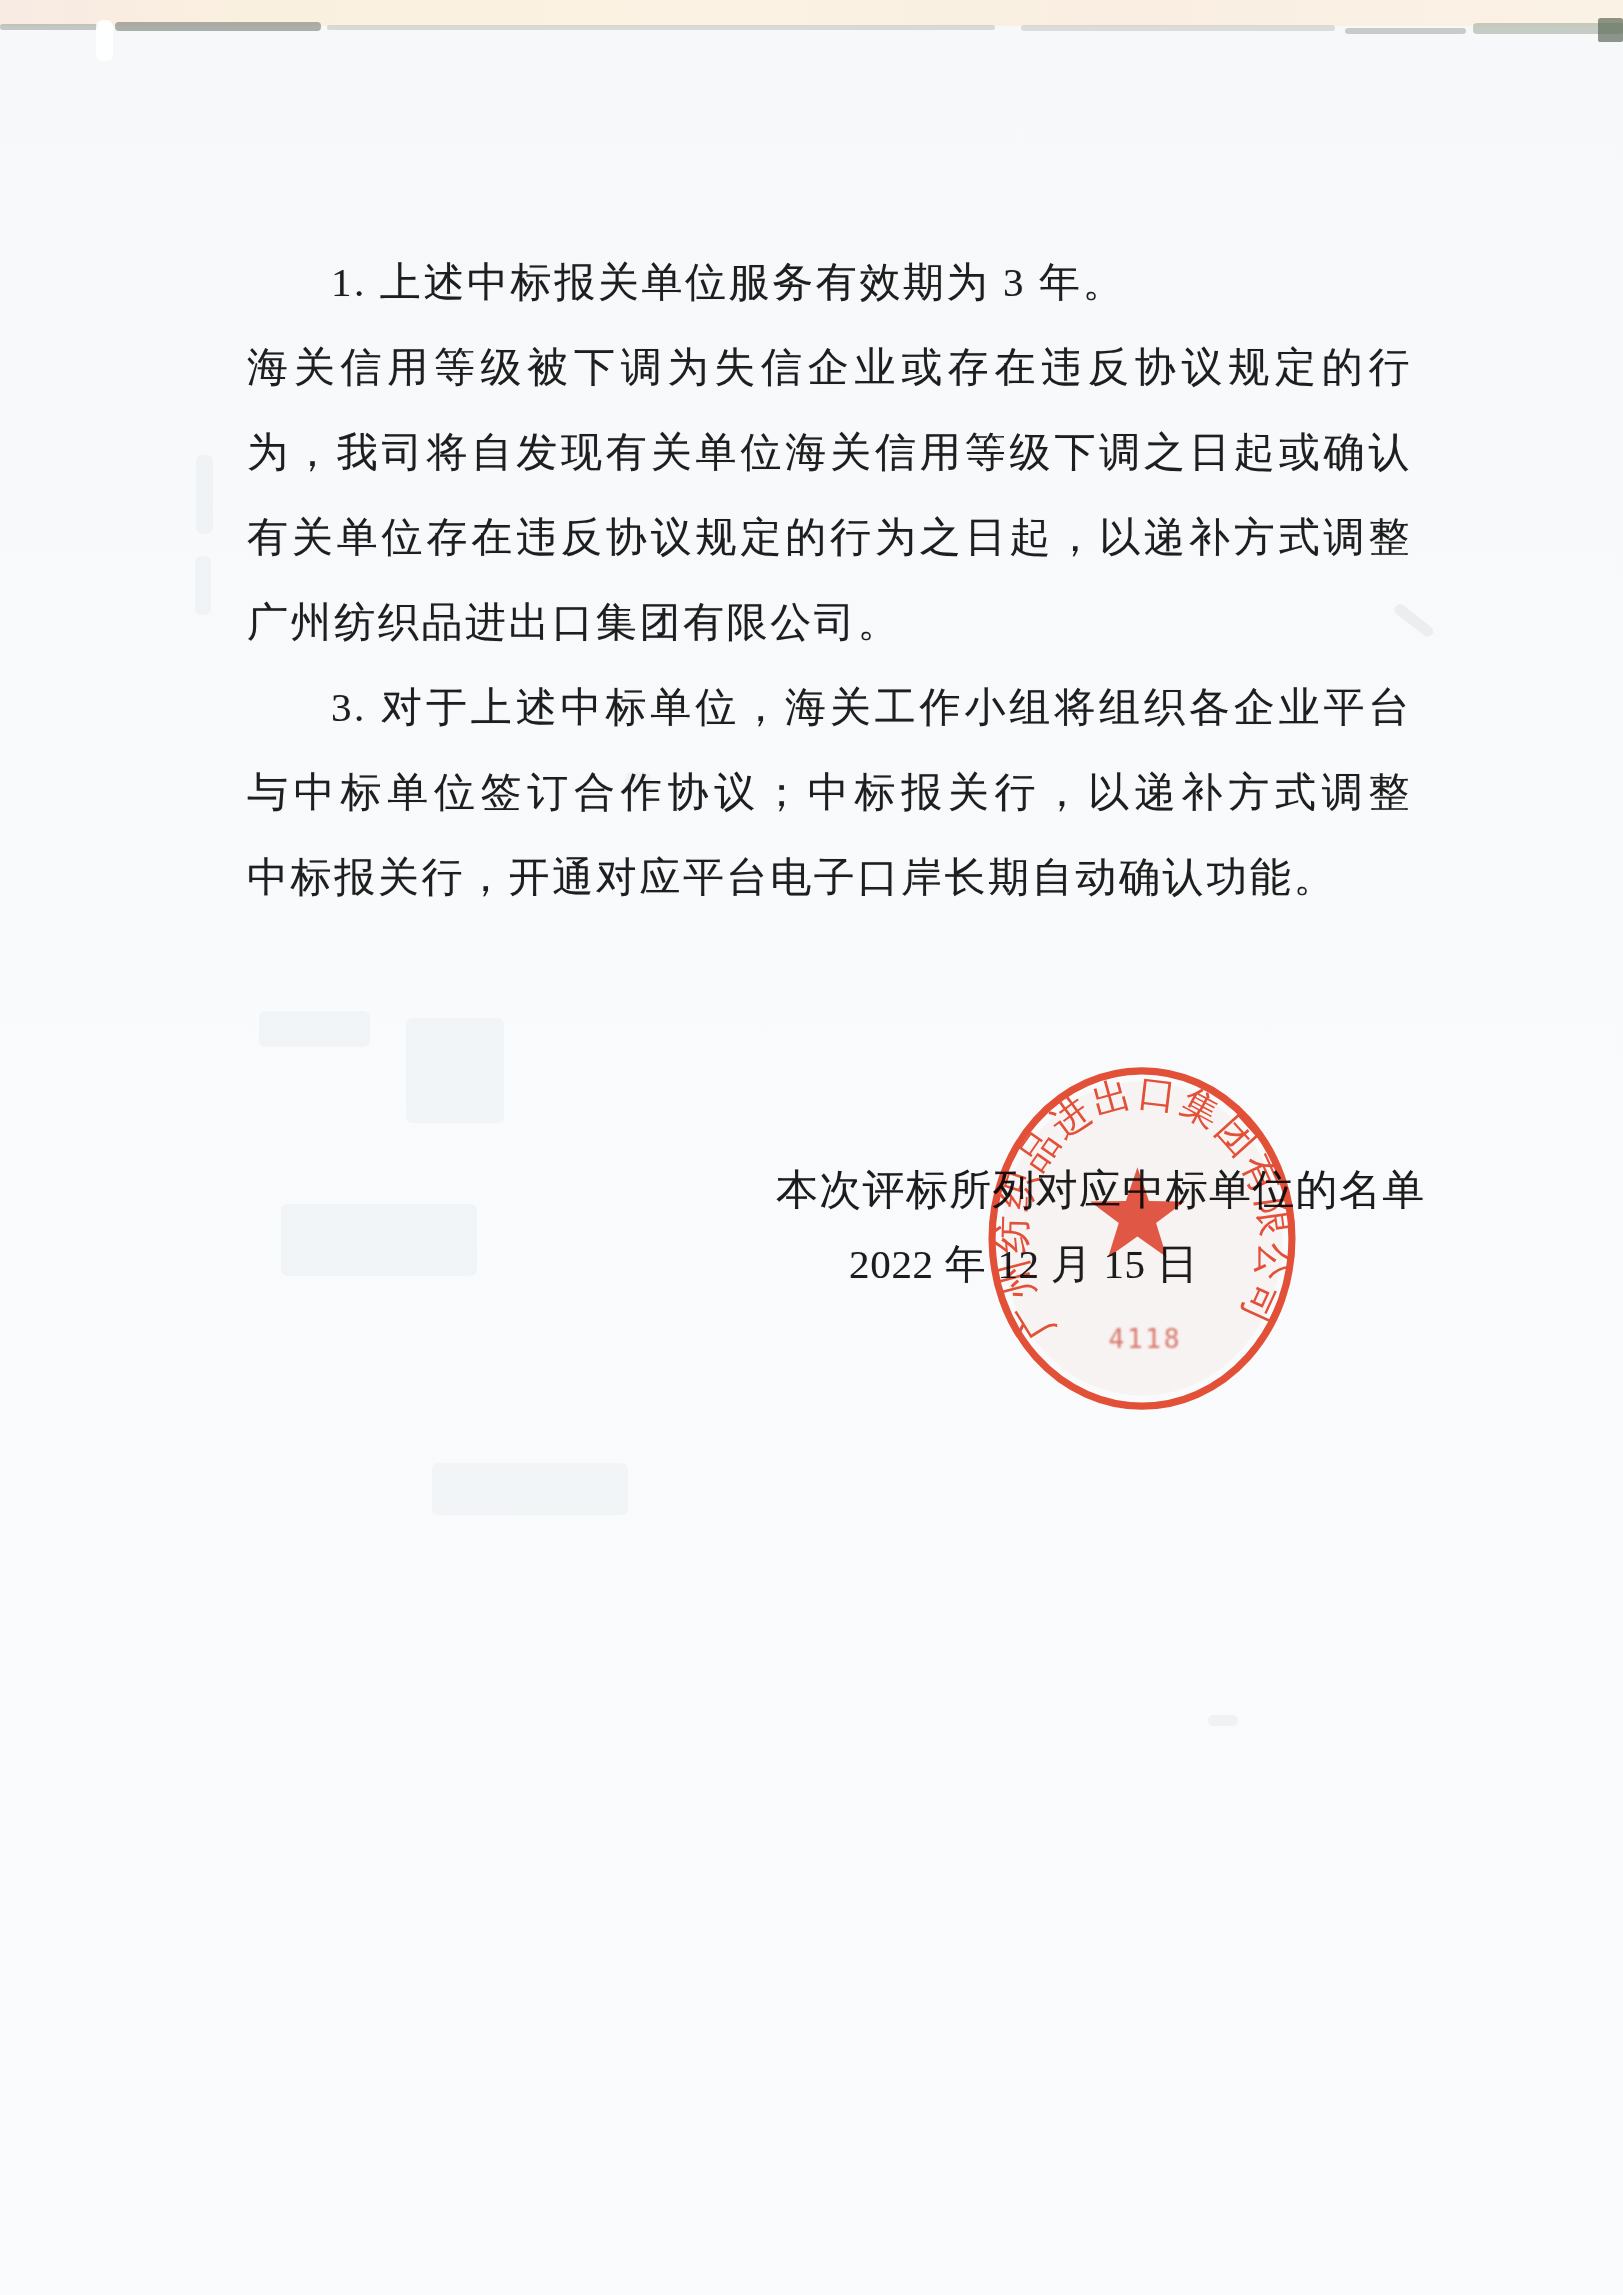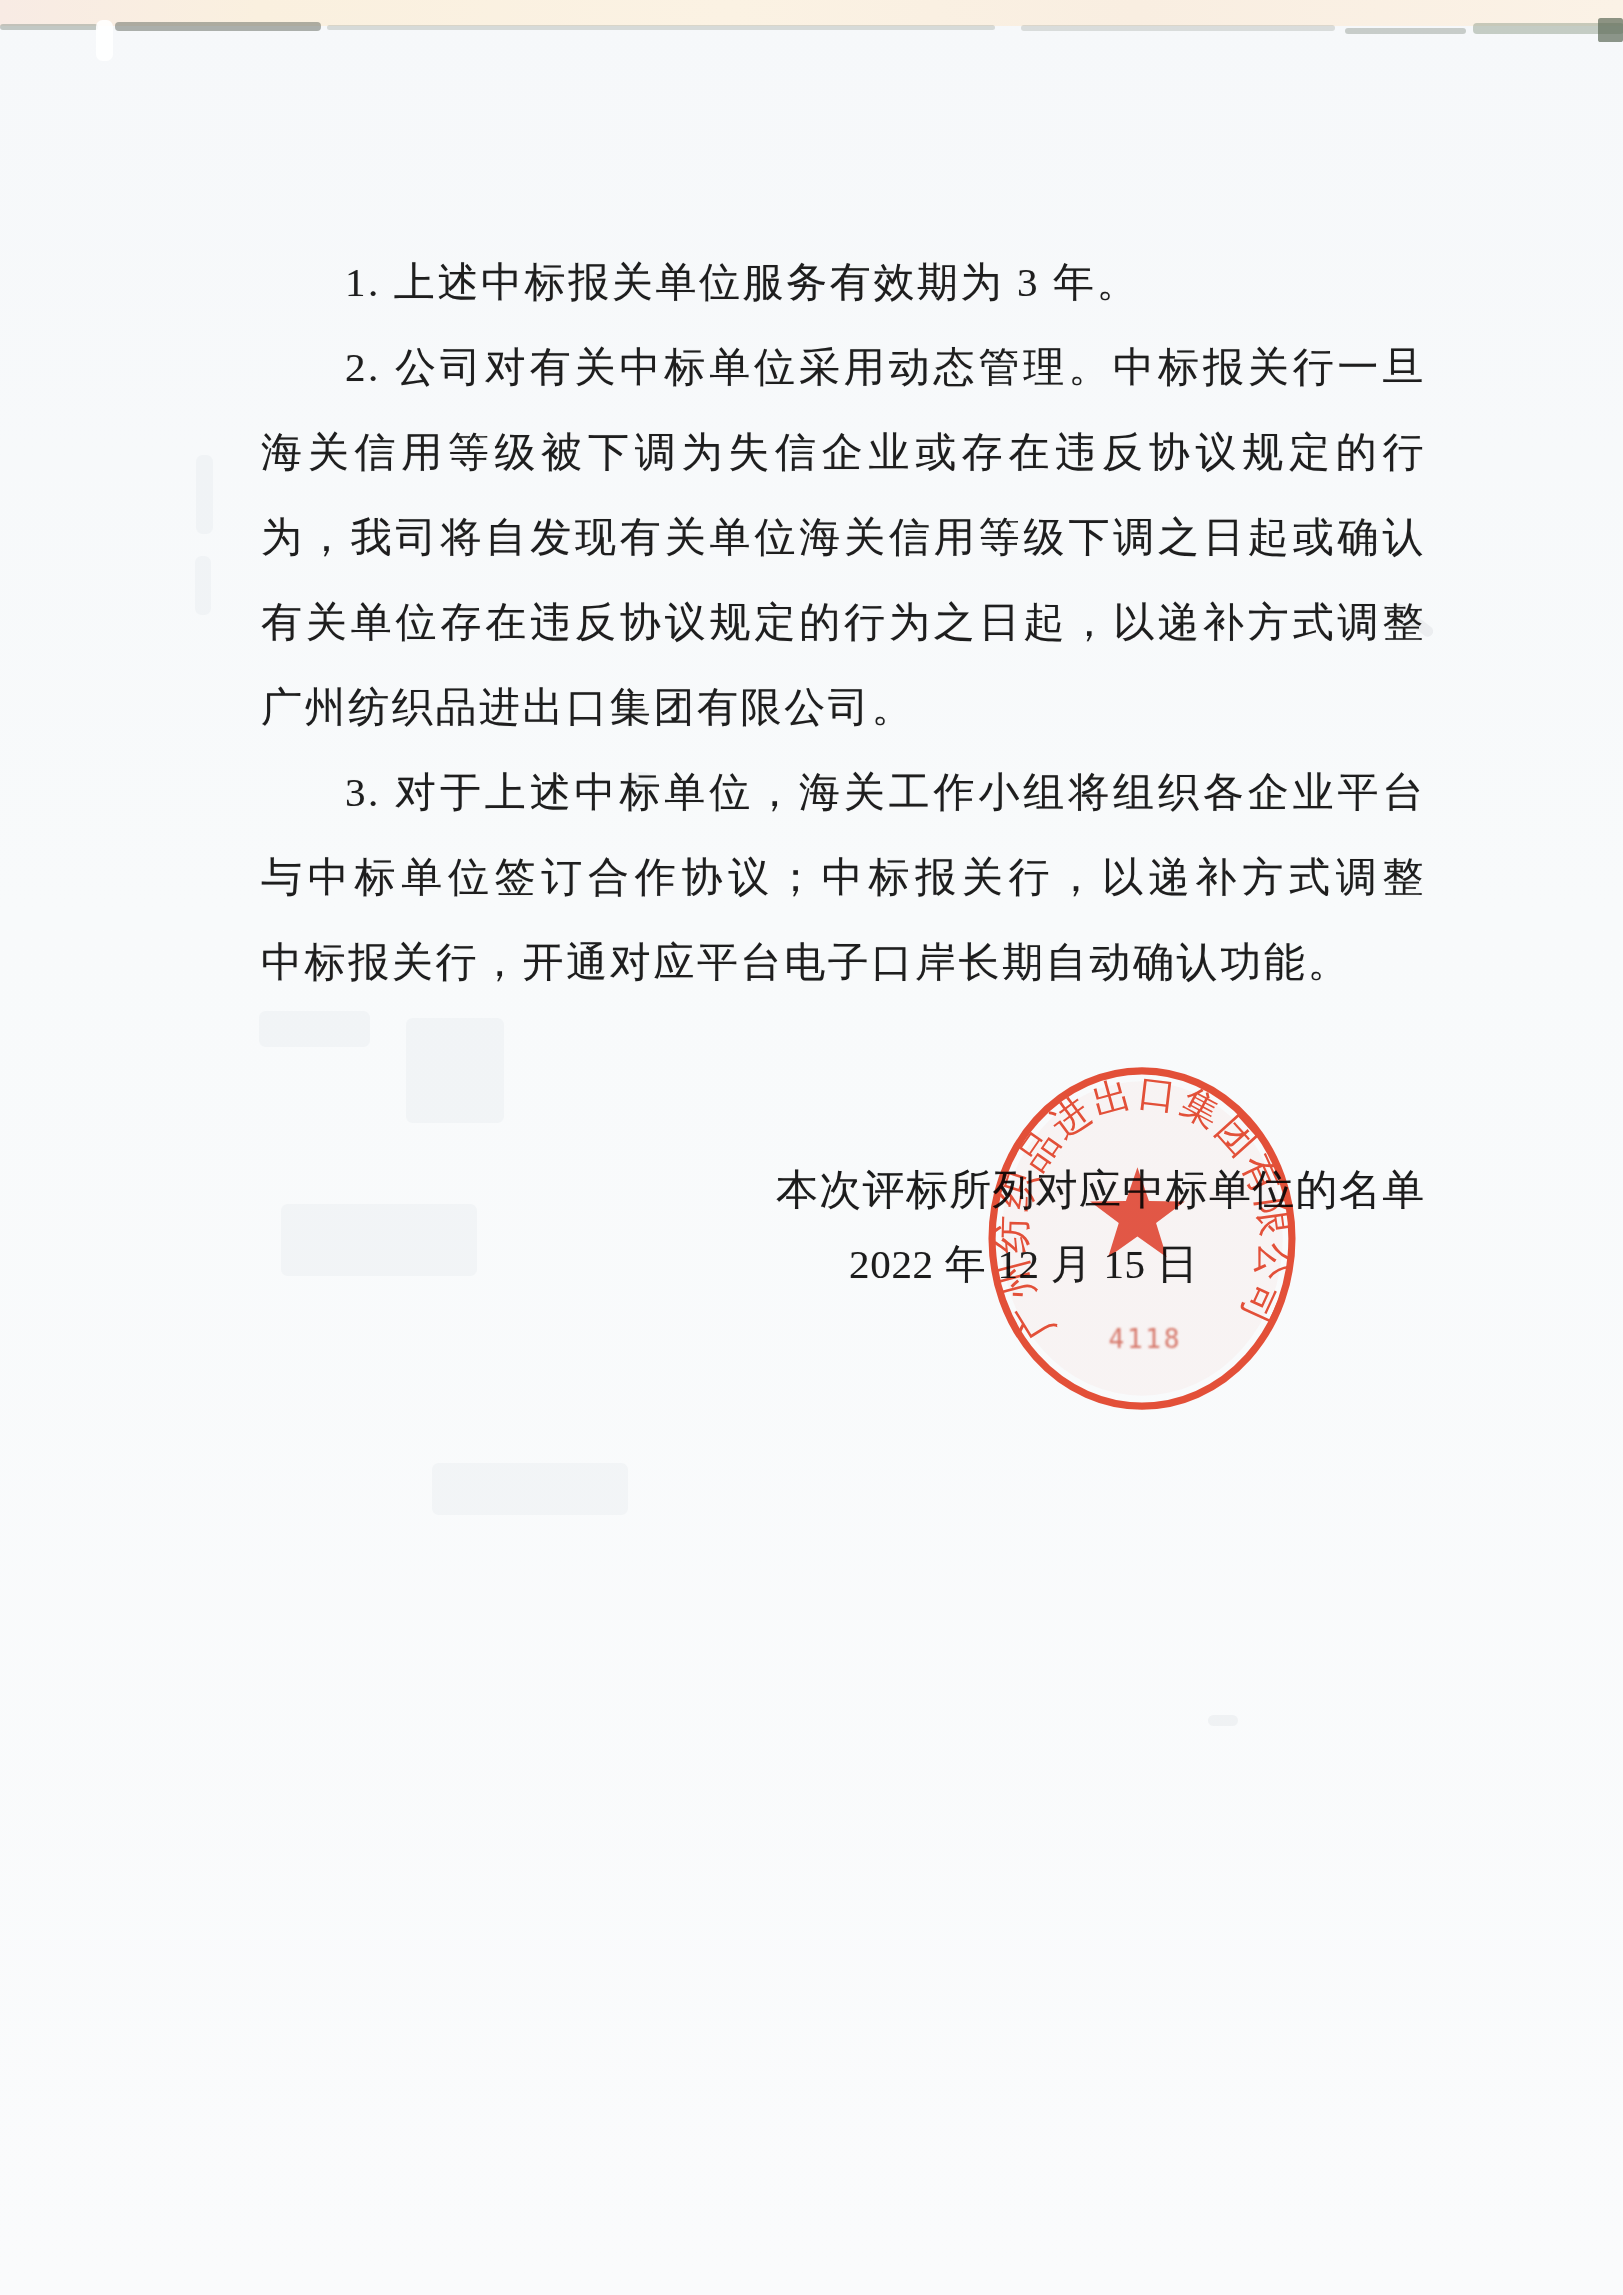--- a/index.html
+++ b/index.html
@@ -28,21 +28,21 @@
   .b3{left:259px;top:1011px;width:111px;height:36px;}
   .b4{left:406px;top:1018px;width:98px;height:105px;}
   .b5{left:281px;top:1204px;width:196px;height:72px;}
   .b6{left:432px;top:1463px;width:196px;height:52px;}
   .b7{left:625px;top:772px;width:26px;height:19.6px;}
   .d1{left:1391px;top:615px;width:46px;height:10.5px;opacity:.13;transform:rotate(38deg);background:#9aa4ad;}
   .d2{left:1208px;top:1715px;width:30px;height:10.5px;opacity:.1;background:#9aa4ad;}
 
   
   .doc-body{position:absolute;left:247px;top:240px;width:1165px;color:#1e1e1e;
-        text-shadow:0 0 0.7px rgba(30,30,30,.35);margin-left:14px;}
+        text-shadow:0 0 0.7px rgba(30,30,30,.35);}
   .bodyline{font-size:41px;line-height:85px;height:85px;letter-spacing:2.6px;
         white-space:nowrap;text-align:left;}
   .bodyline.j{white-space:normal;text-align:justify;text-justify:inter-character;
         text-align-last:justify;}
   .bodyline.ind{padding-left:84px;}
 
   
   .sig-company{position:absolute;left:776px;top:1164px;width:612px;height:52px;
         font-size:42px;line-height:52px;color:#1c1c1c;letter-spacing:1.3px;
         text-align:justify;text-justify:inter-character;text-align-last:justify;
@@ -75,21 +75,20 @@
   <div class="bleed b3"></div>
   <div class="bleed b4"></div>
   <div class="bleed b5"></div>
   <div class="bleed b6"></div>
   <div class="bleed b7"></div>
   <div class="bleed d1"></div>
   <div class="bleed d2"></div>
 
   <div class="doc-body">
     <div class="bodyline ind">1. 上述中标报关单位服务有效期为 3 年。</div>
-    <div class="bodyline ind j">2. 公司对有关中标单位采用动态管理。中标报关行一旦</div>
     <div class="bodyline j">海关信用等级被下调为失信企业或存在违反协议规定的行</div>
     <div class="bodyline j">为，我司将自发现有关单位海关信用等级下调之日起或确认</div>
     <div class="bodyline j">有关单位存在违反协议规定的行为之日起，以递补方式调整</div>
     <div class="bodyline">广州纺织品进出口集团有限公司。</div>
     <div class="bodyline ind j">3. 对于上述中标单位，海关工作小组将组织各企业平台</div>
     <div class="bodyline j">与中标单位签订合作协议；中标报关行，以递补方式调整</div>
     <div class="bodyline">中标报关行，开通对应平台电子口岸长期自动确认功能。</div>
   </div>
 
   <div class="sig-company">本次评标所列对应中标单位的名单</div>

